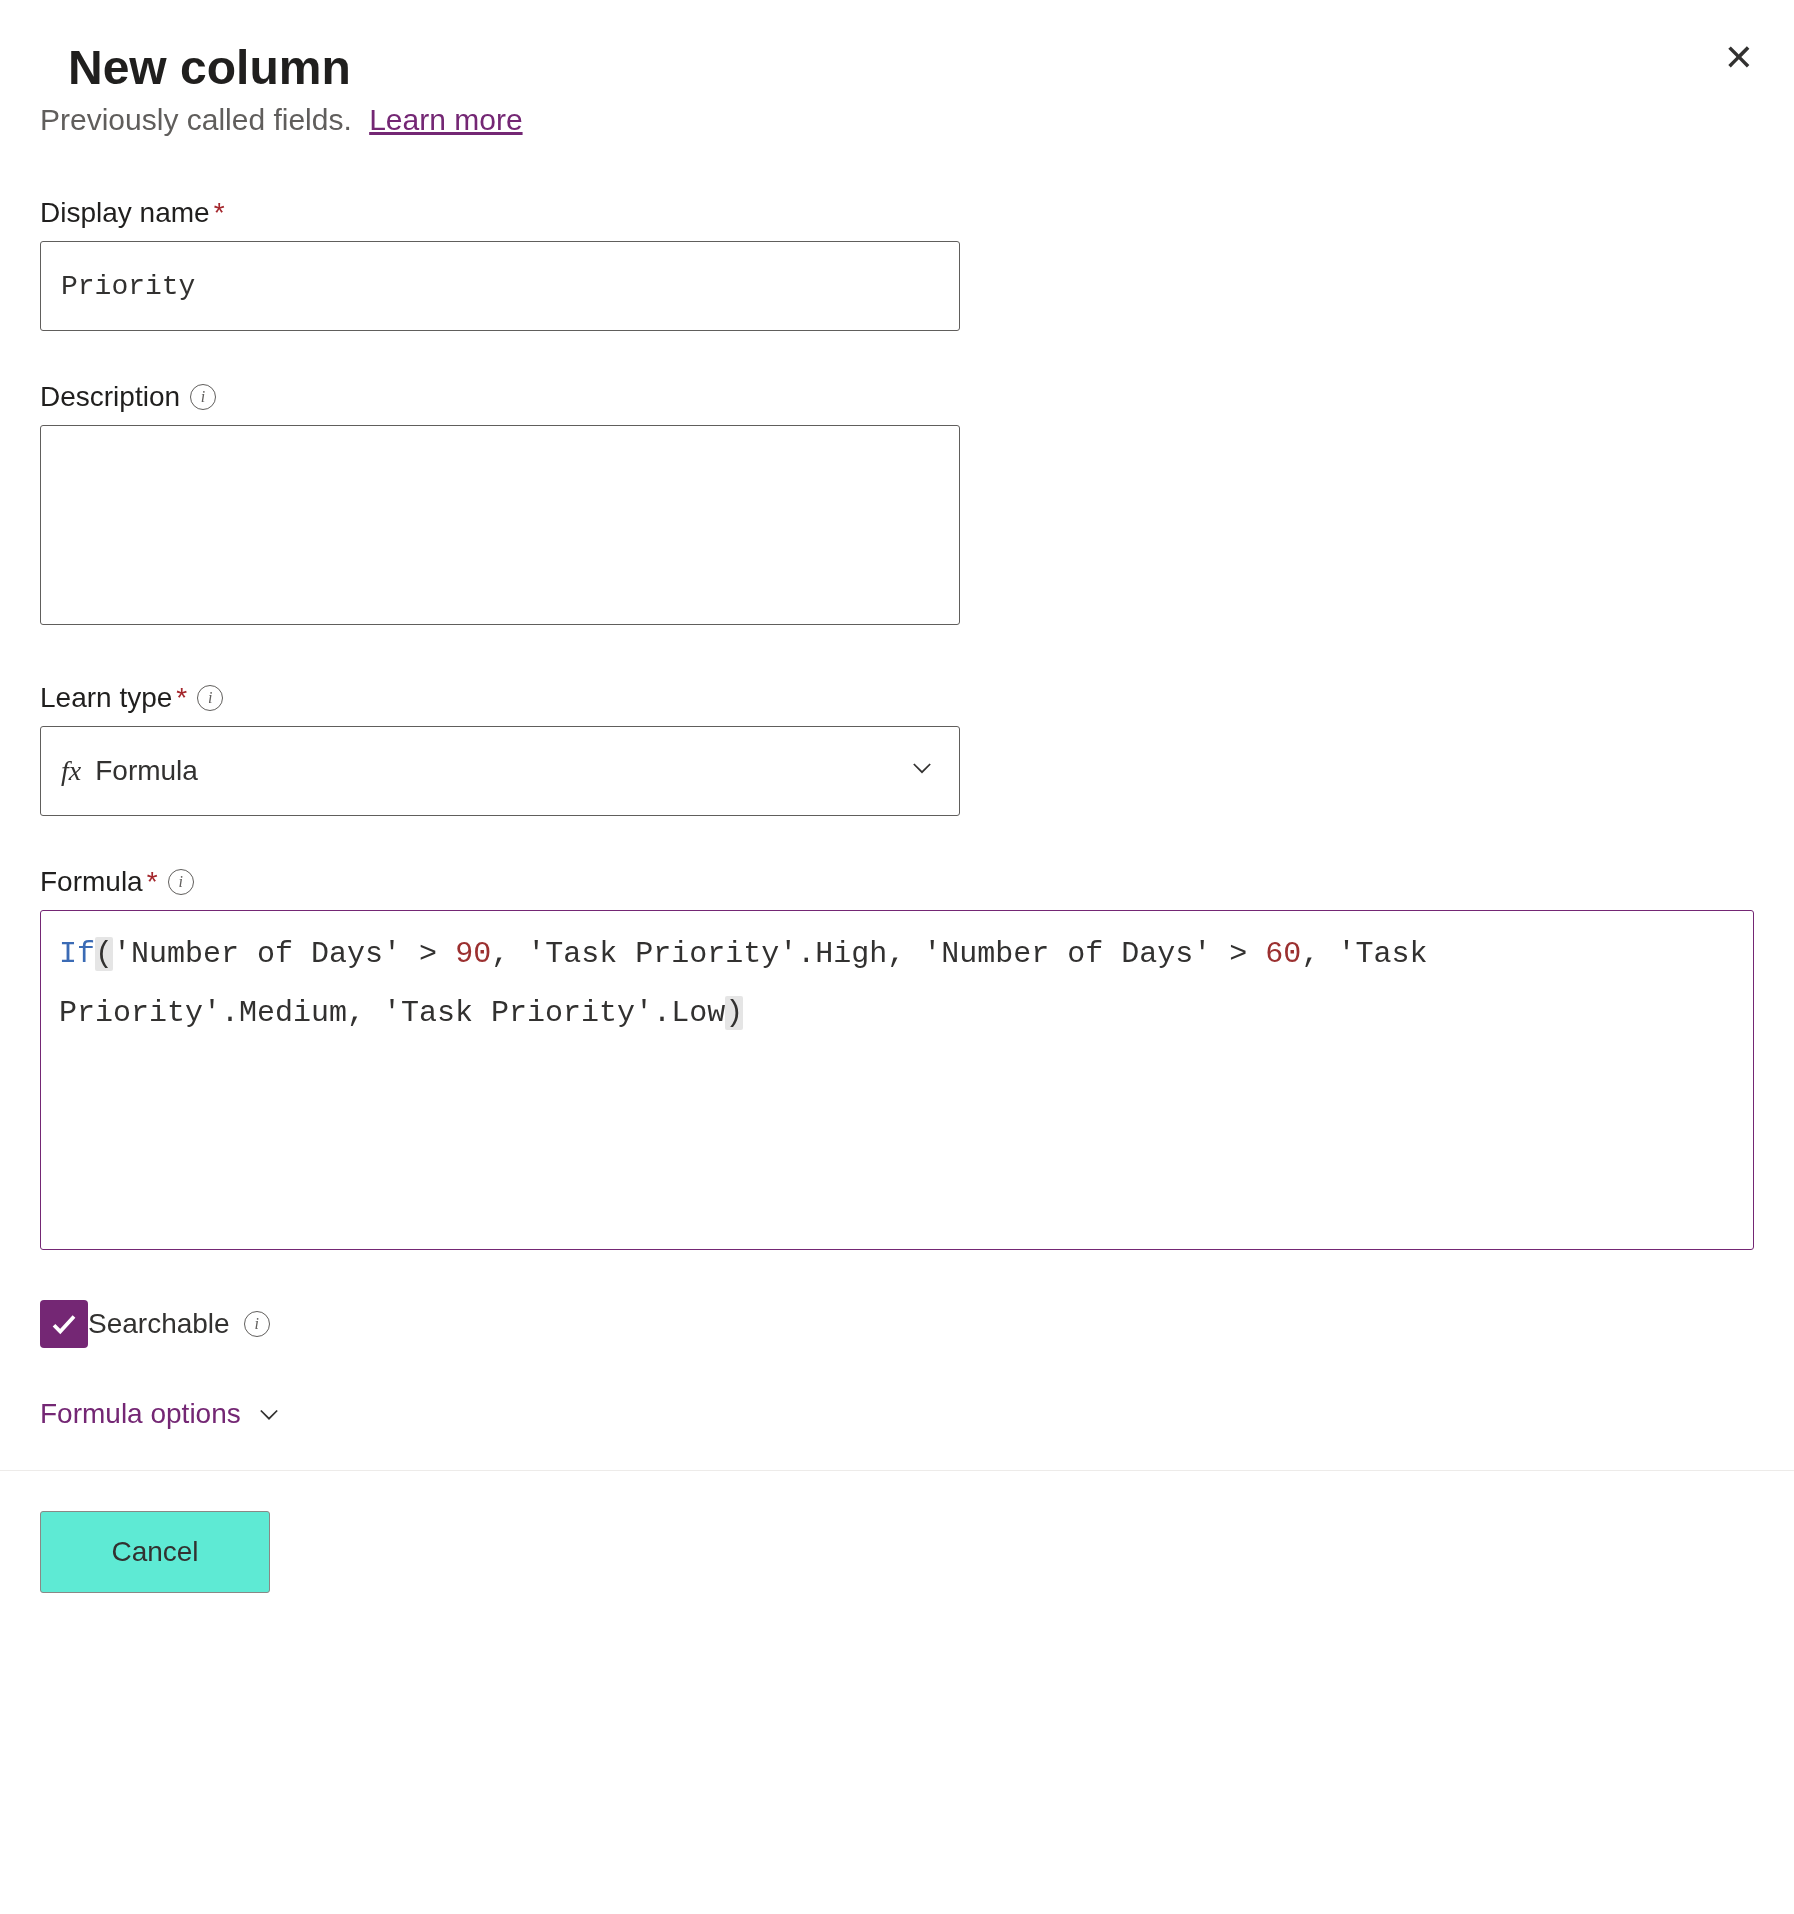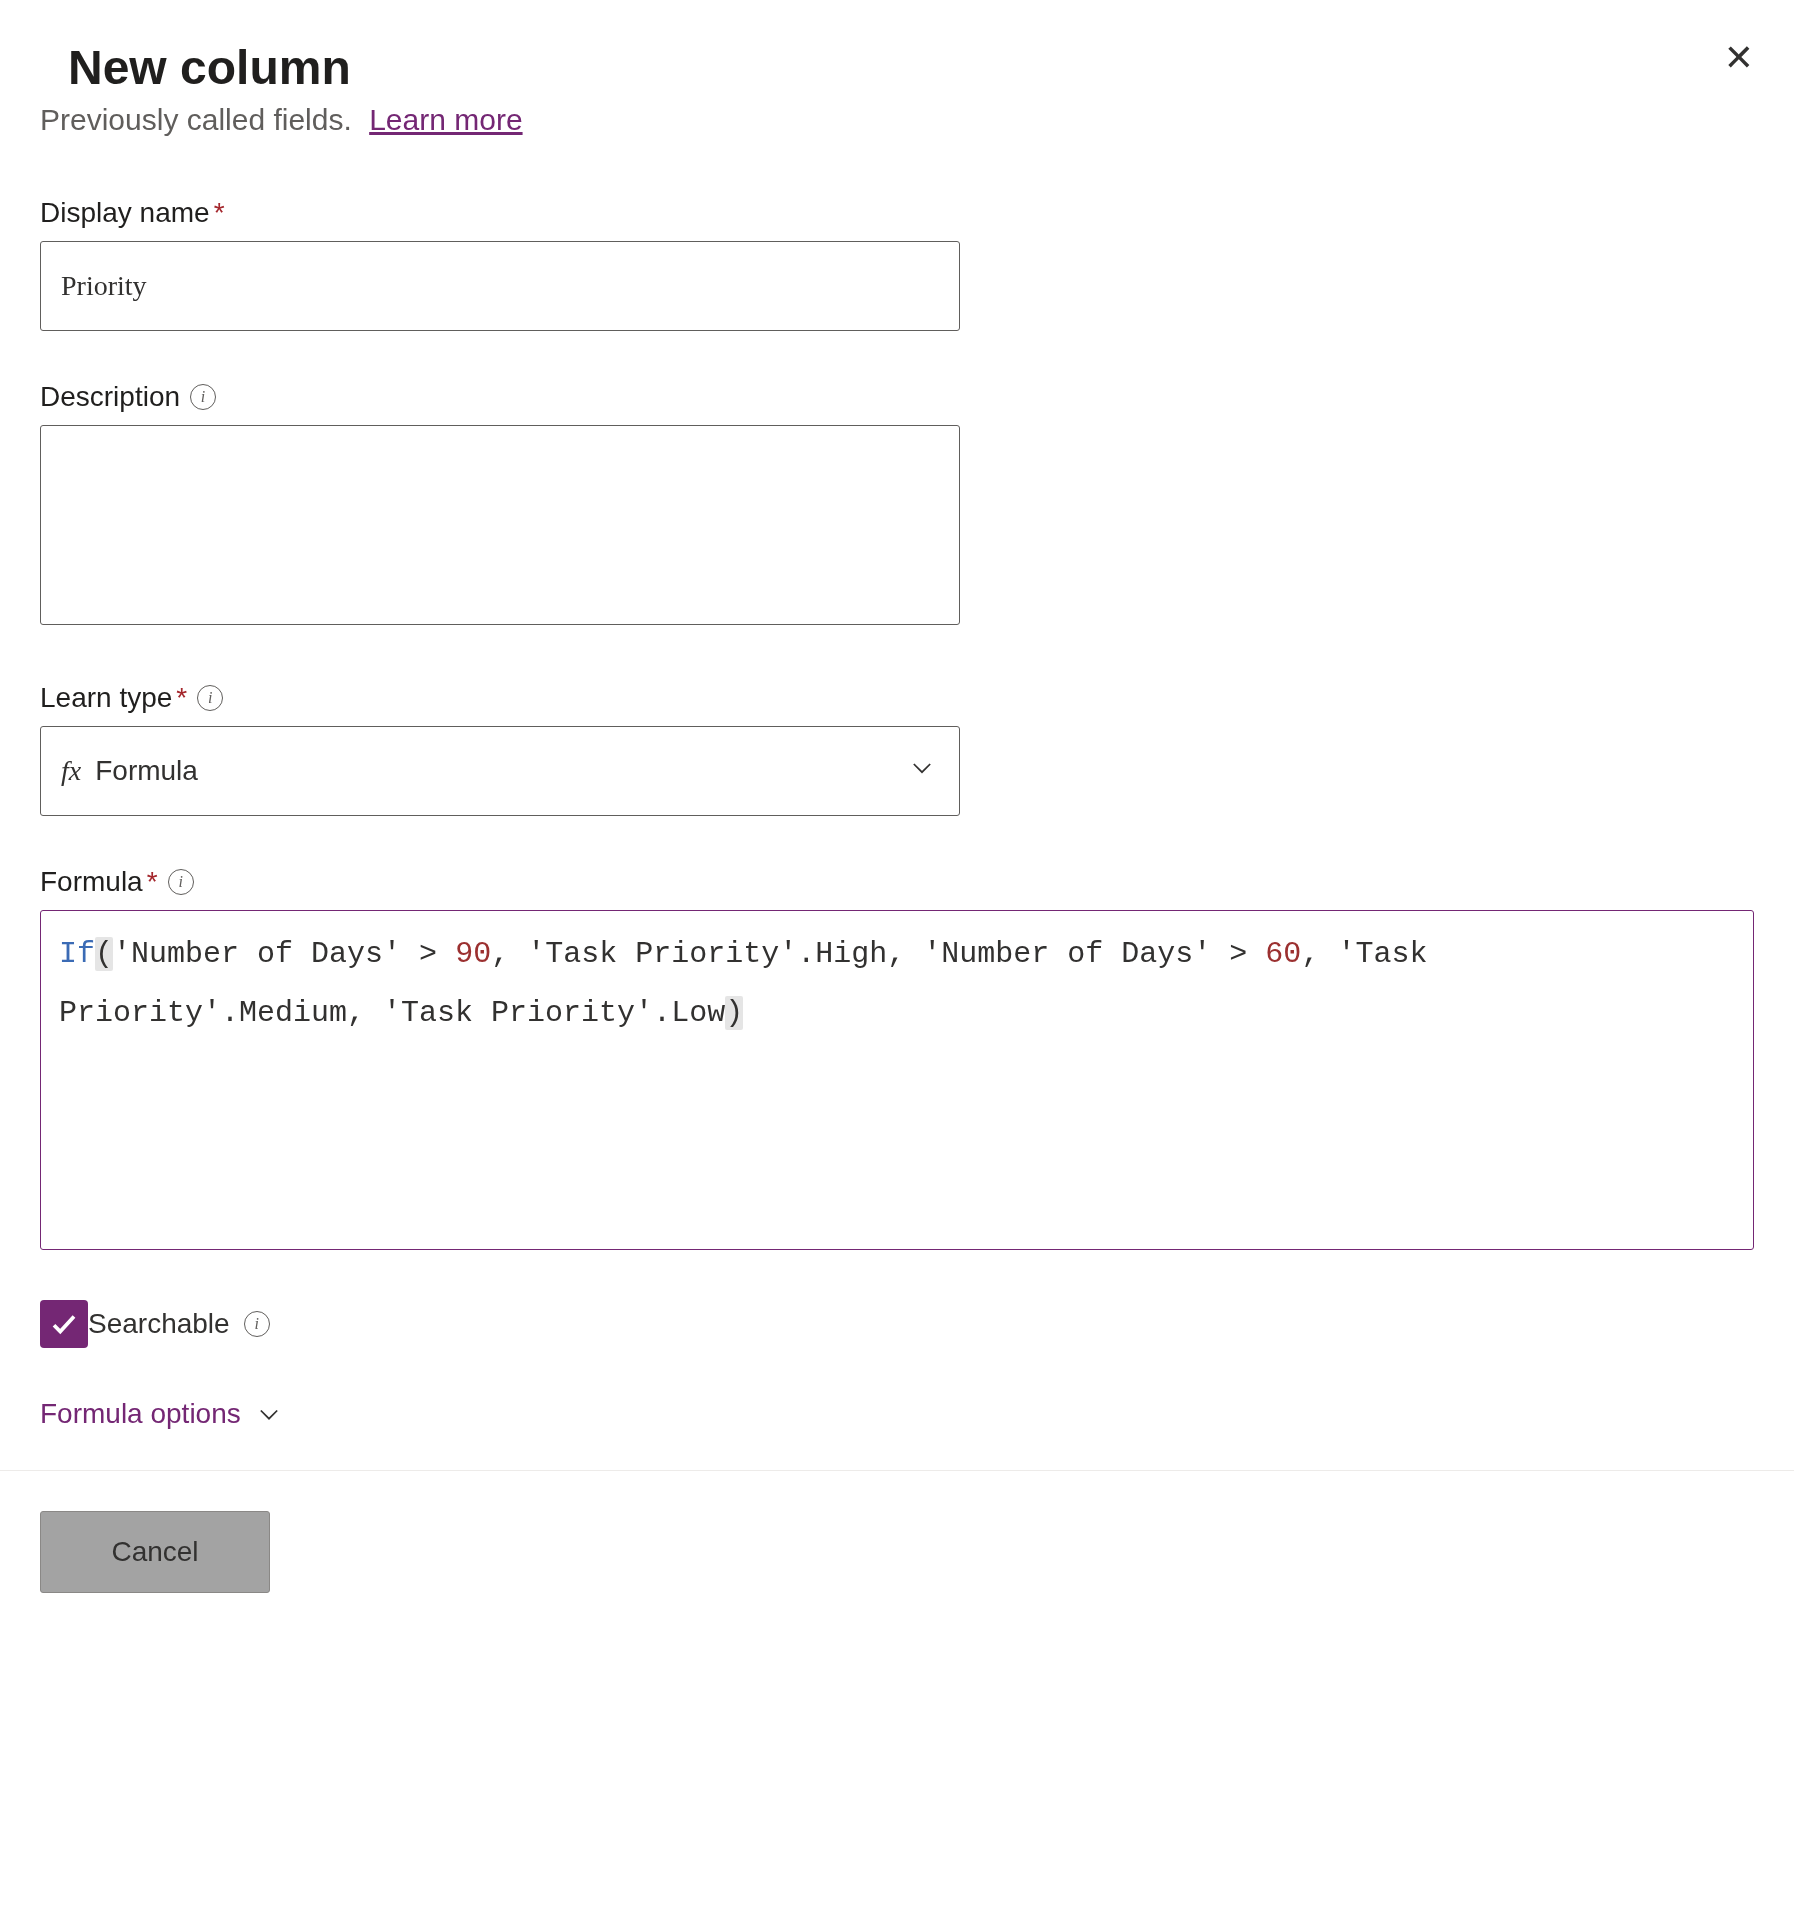--- a/index.html
+++ b/index.html
@@ -74,21 +74,21 @@
       color: #605e5c;
       cursor: pointer;
     }
     .text-input {
       width: 920px;
       height: 90px;
       border: 1.5px solid #605e5c;
       border-radius: 3px;
       padding: 0 20px;
       font-size: 28px;
-      font-family: Liberation Serif, serif;
+      font-family: Liberation Mono, monospace;
       color: #323130;
     }
     .textarea-input {
       width: 920px;
       height: 200px;
       border: 1.5px solid #605e5c;
       border-radius: 3px;
       padding: 18px 20px;
       font-size: 28px;
       font-family: inherit;
@@ -213,21 +213,21 @@
       border-radius: 3px;
       cursor: pointer;
       min-width: 230px;
     }
     .btn-primary {
       background: #742774;
       color: #fff;
       border: 1px solid #742774;
     }
     .btn-secondary {
-      background: #a3a3a3;
+      background: #5eead4;
       color: #323130;
       border: 1.5px solid #8a8886;
     }
   </style>
 </head>
 <body>
 
 <div class="header-row">
   <div>
     <h1>New column</h1>

